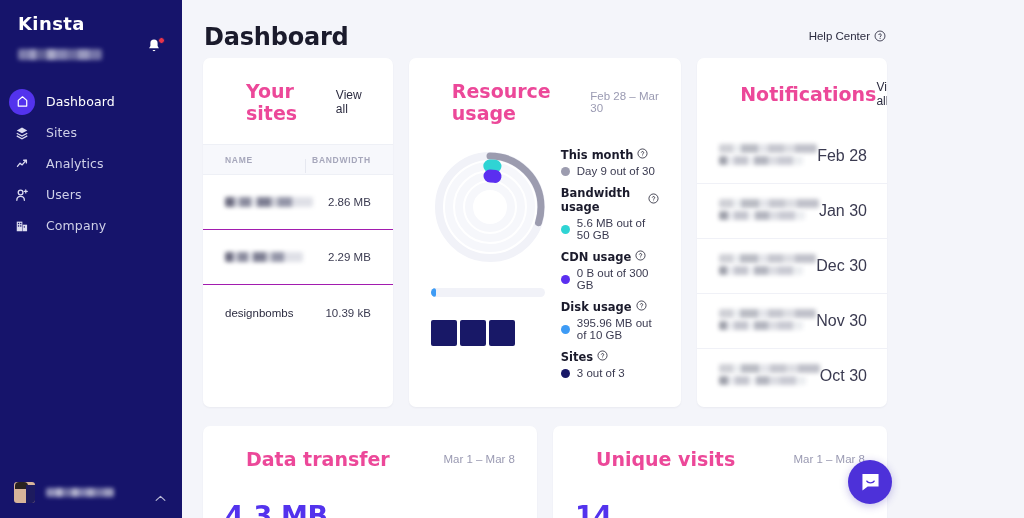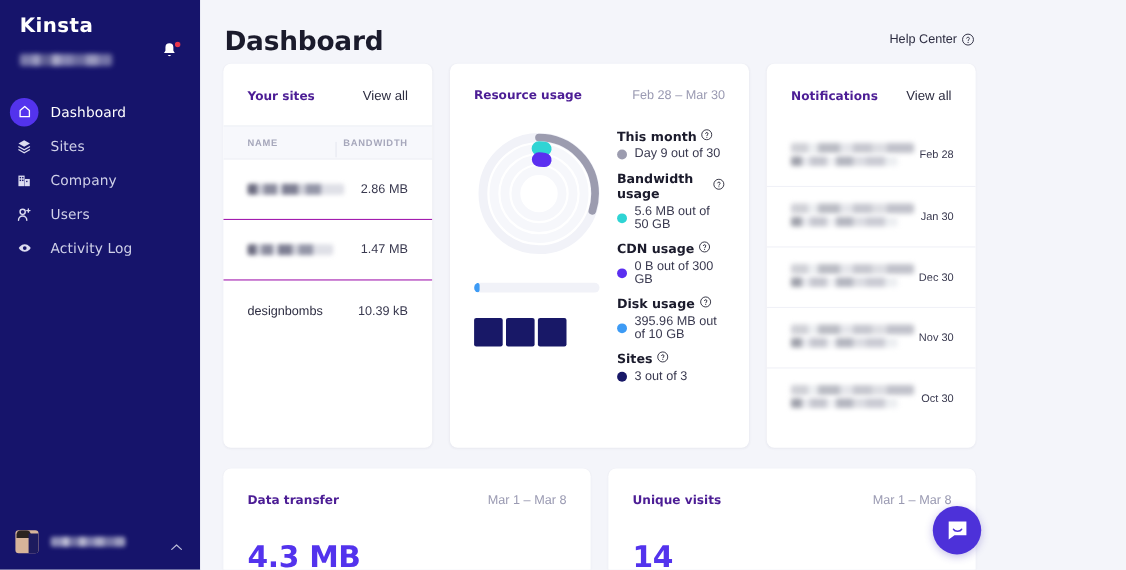--- a/index.html
+++ b/index.html
@@ -129,22 +129,23 @@
   .card {
     background: #ffffff;
     border-radius: 7px;
     box-shadow: 0 1px 2px rgba(30,30,70,0.05);
   }
   .card-head {
     display: flex; align-items: center; justify-content: space-between;
     padding: 22px 22px 20px 22px;
   }
   .card-title {
-    font-size: 11px; font-weight: bold; color: #4c1d95;
+    font-size: 19px; font-weight: bold; color: #ec4899;
     font-family: "DejaVu Sans", sans-serif;
+    margin-left: 21px;
   }
   .view-all { font-size: 12px; color: #2c2c40; cursor: pointer; }
   .date-range { font-size: 11.5px; color: #9a9ab2; }
 
   
   .card-sites { width: 223px; height: 349px; overflow: hidden; }
   .tbl-head {
     display: flex; background: #f7f8fc;
     height: 31px; align-items: center;
     border-top: 1px solid #eef0f6; border-bottom: 1px solid #eef0f6;
@@ -203,21 +204,21 @@
     display: flex; align-items: center; justify-content: space-between;
     height: 55px; padding: 0 20px 0 22px;
     border-top: 1px solid #f0f1f7; cursor: pointer;
   }
   .notif-blur-wrap { width: 112px; }
   .nb-line { height: 9px; border-radius: 2px; filter: blur(2.2px); margin-bottom: 3px; }
   .nb1 { background: linear-gradient(90deg,#cfd0d6 0 14%, #eceef1 14% 22%, #babcc4 22% 40%,
          #e4e5ea 40% 50%, #c6c7cf 50% 66%, #dddee3 66% 78%, #c0c1ca 78% 100%); }
   .nb2 { background: linear-gradient(90deg,#9fa1ab 0 10%, #e8e9ee 10% 18%, #c4c5ce 18% 34%,
          #f0f1f4 34% 42%, #b3b5bf 42% 58%, #dbdce2 58% 70%, #c9cad3 70% 88%, #eceef1 88% 100%); width: 86%; }
-  .notif-date { font-size: 10px; color: #3a3a50; white-space: nowrap; }
+  .notif-date { font-size: 16px; color: #3a3a50; white-space: nowrap; }
 
   
   .grid-bottom { display: flex; gap: 16px; padding: 0 21px; margin-top: 19px; }
   .card-stat { width: 389px; height: 120px; }
   .stat-value {
     font-size: 27px; font-weight: bold; color: #5333ed;
     font-family: "DejaVu Sans", sans-serif;
     padding: 0 22px; margin-top: 10px; letter-spacing: -0.3px;
   }
 
@@ -268,56 +269,56 @@
             <path d="M8 1.6 14 5 8 8.4 2 5z" fill="#dcdcf0"></path>
             <path d="M2 8.2 8 11.6 14 8.2" fill="none" stroke="#dcdcf0" stroke-width="1.4"></path>
             <path d="M2 11.3 8 14.7 14 11.3" fill="none" stroke="#dcdcf0" stroke-width="1.4"></path>
           </svg>
         </span>
         <span class="nav-label">Sites</span>
       </div>
 
 
 
+      <div class="nav-item">
+        <span class="nav-icon">
+          <svg width="15" height="13" viewBox="0 0 16 16">
+            <path d="M1.8 11.5 5 7.6l2.6 2.1L12.4 4" fill="none" stroke="#dcdcf0" stroke-width="1.6" stroke-linecap="round" stroke-linejoin="round"></path>
+            <path d="M9.4 4h3.4v3.3" fill="none" stroke="#dcdcf0" stroke-width="1.6" stroke-linecap="round" stroke-linejoin="round"></path>
+          </svg>
+        </span>
+        <span class="nav-label">Analytics</span>
+      </div>
+
+      <div class="nav-item">
+        <span class="nav-icon">
+          <svg width="14" height="14" viewBox="0 0 16 16">
+            <circle cx="6.4" cy="5.2" r="2.7" fill="none" stroke="#dcdcf0" stroke-width="1.5"></circle>
+            <path d="M2.1 14c0-2.6 1.9-4.4 4.3-4.4s4.3 1.8 4.3 4.4" fill="none" stroke="#dcdcf0" stroke-width="1.5" stroke-linecap="round"></path>
+            <path d="M12.3 2.2v3.4M10.6 3.9h3.4" stroke="#dcdcf0" stroke-width="1.4" stroke-linecap="round"></path>
+          </svg>
+        </span>
+        <span class="nav-label">Users</span>
+      </div>
 
       <div class="nav-item">
         <span class="nav-icon">
           <svg width="14" height="14" viewBox="0 0 16 16">
             <rect x="2" y="3" width="6.4" height="11" fill="#dcdcf0"></rect>
             <rect x="8.8" y="6.5" width="5" height="7.5" fill="#dcdcf0"></rect>
             <rect x="3.3" y="4.4" width="1.5" height="1.5" fill="#16146b"></rect>
             <rect x="5.8" y="4.4" width="1.5" height="1.5" fill="#16146b"></rect>
             <rect x="3.3" y="7.2" width="1.5" height="1.5" fill="#16146b"></rect>
             <rect x="5.8" y="7.2" width="1.5" height="1.5" fill="#16146b"></rect>
             <rect x="10" y="8.4" width="1.4" height="1.4" fill="#16146b"></rect>
           </svg>
         </span>
         <span class="nav-label">Company</span>
       </div>
 
-      <div class="nav-item">
-        <span class="nav-icon">
-          <svg width="14" height="14" viewBox="0 0 16 16">
-            <circle cx="6.4" cy="5.2" r="2.7" fill="none" stroke="#dcdcf0" stroke-width="1.5"></circle>
-            <path d="M2.1 14c0-2.6 1.9-4.4 4.3-4.4s4.3 1.8 4.3 4.4" fill="none" stroke="#dcdcf0" stroke-width="1.5" stroke-linecap="round"></path>
-            <path d="M12.3 2.2v3.4M10.6 3.9h3.4" stroke="#dcdcf0" stroke-width="1.4" stroke-linecap="round"></path>
-          </svg>
-        </span>
-        <span class="nav-label">Users</span>
-      </div>
-
-      <div class="nav-item">
-        <span class="nav-icon">
-          <svg width="15" height="13" viewBox="0 0 16 16">
-            <path d="M1.3 8S3.7 3.8 8 3.8 14.7 8 14.7 8 12.3 12.2 8 12.2 1.3 8 1.3 8z" fill="#dcdcf0"></path>
-            <circle cx="8" cy="8" r="2.1" fill="#16146b"></circle>
-          </svg>
-        </span>
-        <span class="nav-label">Activity Log</span>
-      </div>
     </div>
 
     <div class="user-bar">
       <div class="avatar"></div>
       <div class="blur-user"></div>
       <span class="chev-up">
         <svg width="11" height="7" viewBox="0 0 12 8">
             <path d="M1 6.2 6 1.6l5 4.6" fill="none" stroke="#b9bad6" stroke-width="1.3" stroke-linecap="round" stroke-linejoin="round"></path>
           </svg>
       </span>
@@ -356,21 +357,21 @@
           <div class="site-name">
             <div class="blur-site" style="width:88px"></div>
           </div>
           <div class="site-bw">2.86 MB</div>
         </div>
 
         <div class="site-row">
           <div class="site-name">
             <div class="blur-site" style="width:78px"></div>
           </div>
-          <div class="site-bw">1.47 MB</div>
+          <div class="site-bw">2.29 MB</div>
         </div>
 
         <div class="site-row" style="border-bottom:none">
           <div class="site-name">designbombs</div>
           <div class="site-bw">10.39 kB</div>
         </div>
       </div>
 
       <div class="card card-res">
         <div class="card-head">

